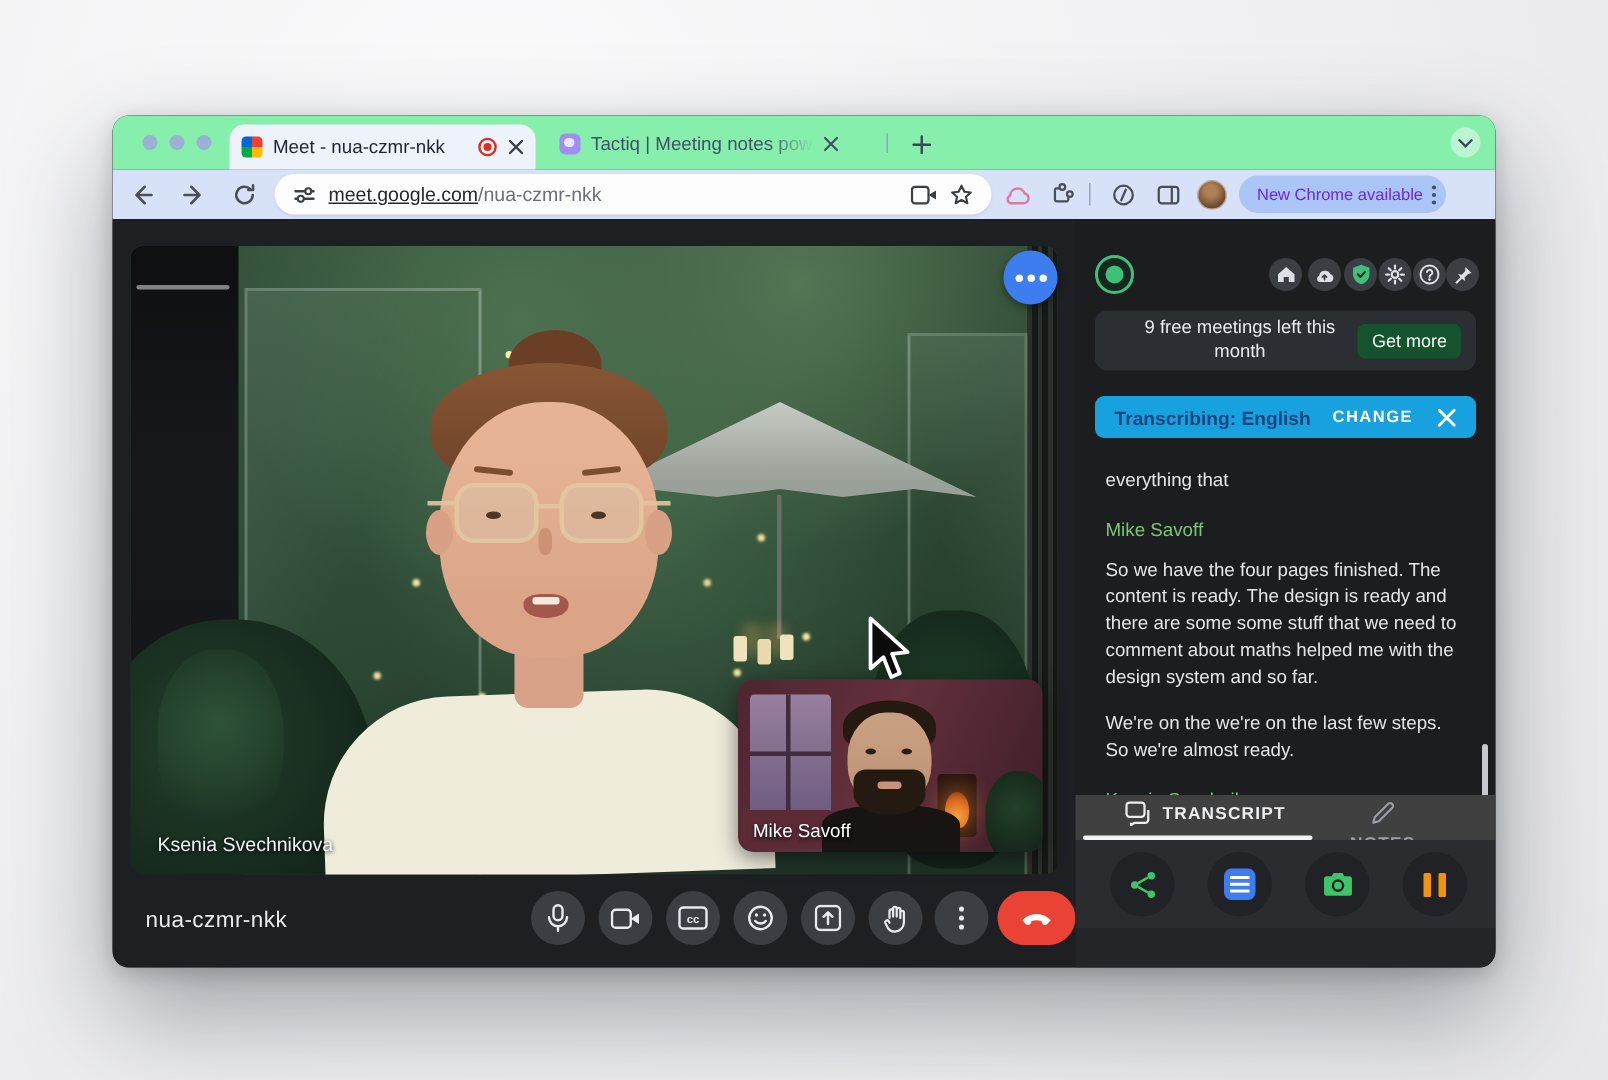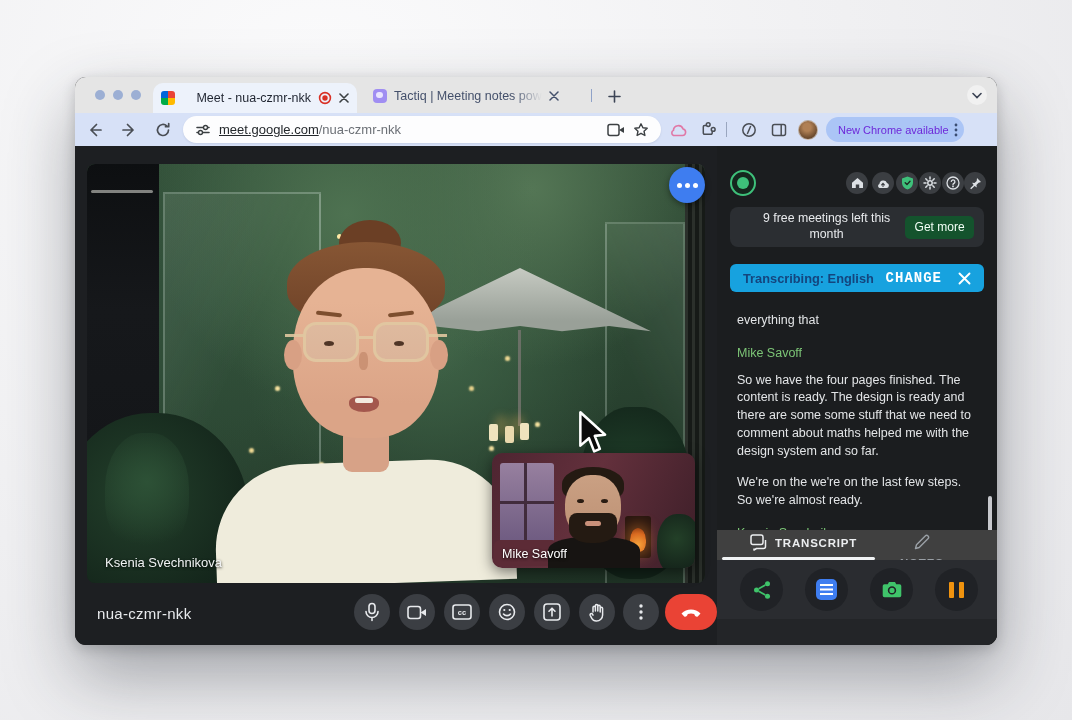--- a/index.html
+++ b/index.html
@@ -5,21 +5,21 @@
   * { margin:0; padding:0; box-sizing:border-box; }
   html,body { width:1072px; height:720px; font-family:"Liberation Sans","DejaVu Sans",sans-serif; }
   .canvas { position:relative; width:1072px; height:720px; overflow:hidden;
     background:radial-gradient(circle at 30% 15%, #fbfbfc 0%, #f0f0f2 55%, #e7e7ea 100%); }
 
   
   .window { position:absolute; left:75px; top:77px; width:922px; height:568px; border-radius:11px;
     overflow:hidden; box-shadow:0 30px 70px rgba(35,40,50,.4), 0 4px 14px rgba(0,0,0,.18); background:#1d1f22; }
 
   
-  .tabstrip { position:absolute; left:0; top:0; width:100%; height:36px; background:#e5e5e5;text-align:right; }
+  .tabstrip { position:absolute; left:0; top:0; width:100%; height:36px; background:#86efac; }
   .traffic { position:absolute; top:13px; width:10px; height:10px; border-radius:50%; background:#9cafd4; }
   .t1{left:20px}.t2{left:38px}.t3{left:56px}
   .tab-active { position:absolute; left:78px; top:6px; width:204px; height:30px; background:#edf2fb;
     border-radius:10px 10px 0 0; display:flex; align-items:center; padding:0 8px; gap:7px; }
   .tab-title { font-size:12.5px; color:#1f2430; white-space:nowrap; overflow:hidden; flex:1; }
   .favicon-meet { width:14px; height:14px; border-radius:3px; flex:0 0 auto;
     background:conic-gradient(#ea4335 0 25%, #ffba00 0 50%, #00ac47 0 75%, #0066da 0); }
   .rec-ind { flex:0 0 auto; }
   .tab-inactive { position:absolute; left:292px; top:7px; width:212px; height:24px; display:flex; align-items:center; gap:7px; padding:0 6px; }
   .favicon-tactiq { width:14px; height:14px; border-radius:4px; background:#a08ef2; position:relative; flex:0 0 auto;}
@@ -151,21 +151,21 @@
   .sb-ic { position:absolute; top:26px; width:22px; height:22px; border-radius:50%; background:#3b3e42;
     display:flex; align-items:center; justify-content:center; }
   .quota { position:absolute; left:13px; top:61px; width:254px; height:40px; background:#2b2e32; border-radius:8px;
     display:flex; align-items:center; padding:0 10px; }
   .quota-text { width:160px; margin-left:8px; font-size:12.3px; line-height:1.3; color:#e8eaed; text-align:center; }
   .getmore { margin-left:auto; width:70px; height:23px; background:#14532d; border-radius:5px; color:#f2fff6;
     font-size:12px; display:flex; align-items:center; justify-content:center; }
   .banner { position:absolute; left:13px; top:118px; width:254px; height:28px; background:#17a2df; border-radius:6px;
     display:flex; align-items:center; padding:0 13px; }
   .banner-label { font-size:12.8px; font-weight:bold; color:#14457e; }
-  .banner-change { margin-left:auto; font-size:14px; font-weight:bold; letter-spacing:1px; color:#fff;font-family:Liberation Mono, monospace; }
+  .banner-change { margin-left:auto; font-size:11px; font-weight:bold; letter-spacing:1px; color:#fff; }
   .banner-x { margin-left:16px; display:flex; }
   .transcript { position:absolute; left:20px; top:166px; width:240px; font-size:12.5px; line-height:1.42; color:#e3e5e7; }
   .tr-block { margin-bottom:11px; }
   .tr-speaker { color:#7cc576; margin-top:15px; margin-bottom:9px; }
   .scroll-thumb { position:absolute; right:5px; top:350px; width:4px; height:46px; background:#dadce0; border-radius:2px; opacity:.9; }
   .sb-tabs { position:absolute; left:0; top:384px; width:100%; height:30px; background:#404040; }
   .sbtab { position:absolute; top:4px; display:flex; align-items:center; gap:7px; }
   .sbtab-tr { left:33px; } .sbtab-no { left:183px;flex-direction:column; }
   .sbtab-label { font-size:11.5px; font-weight:bold; letter-spacing:.8px; }
   .sbtab-tr .sbtab-label { color:#eceef0; } .sbtab-no .sbtab-label { color:#9aa0a6; }

